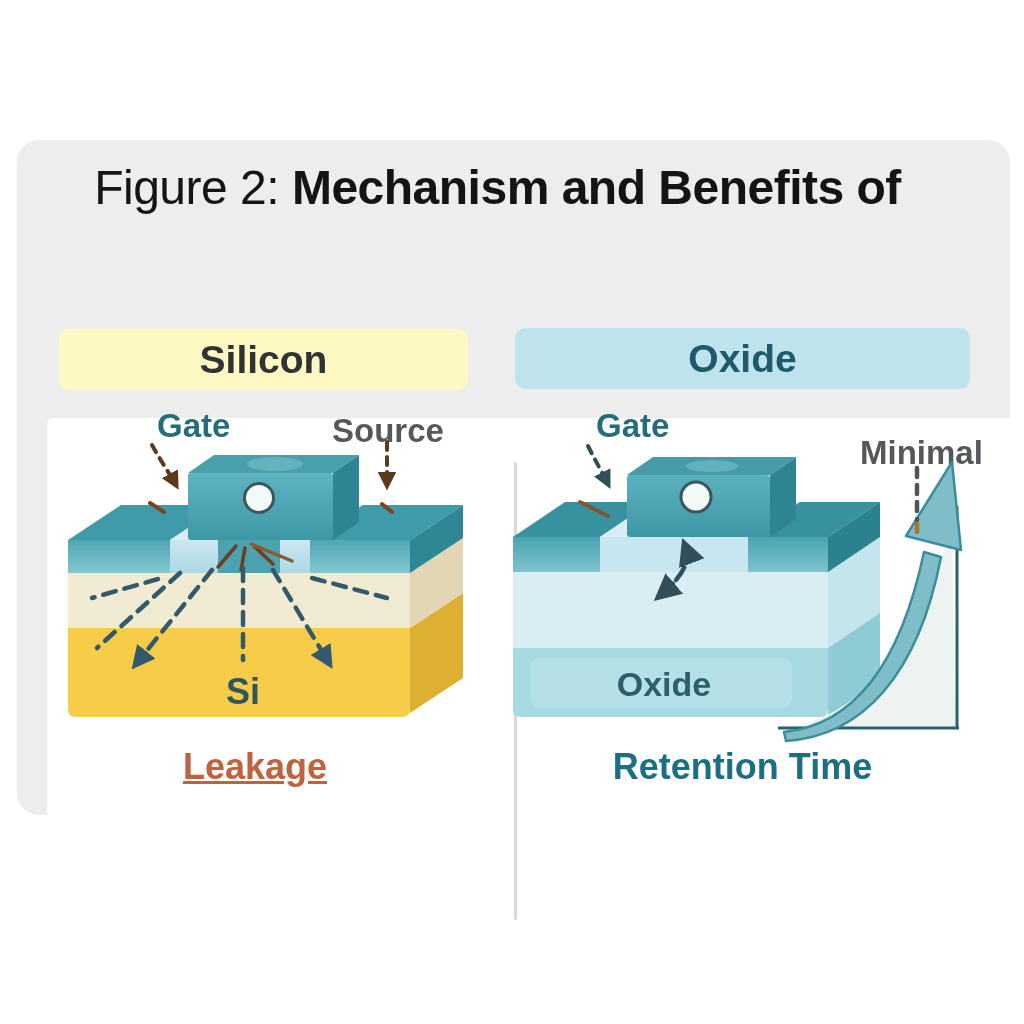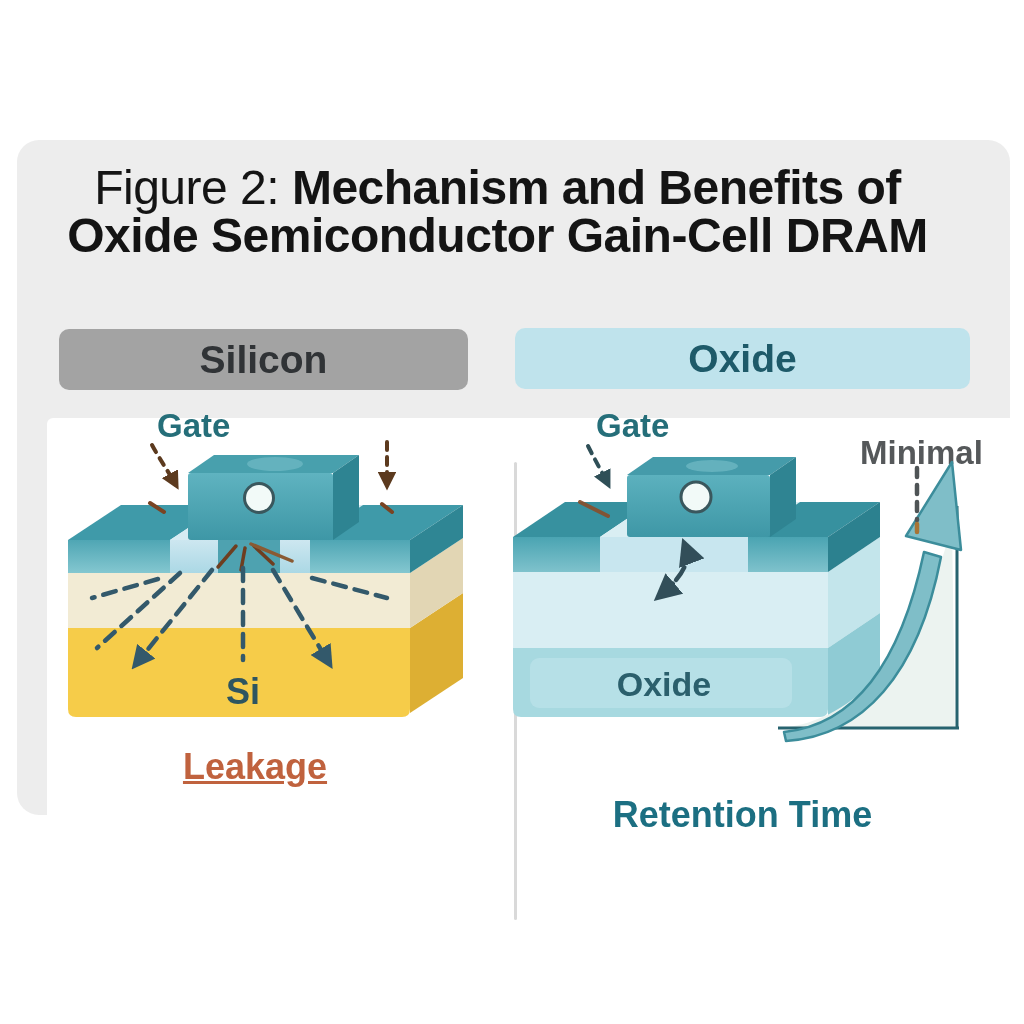--- a/index.html
+++ b/index.html
@@ -11,51 +11,51 @@
             color:#141414;font-size:48px;line-height:48px;letter-spacing:-0.5px;
             padding-right:32px;box-sizing:border-box;}
   .titlebox .light{font-weight:400;}
   .titlebox .bold{font-weight:700;}
   .panel{position:absolute;left:30px;top:278px;width:970px;height:522px;
          background:#ffffff;border-radius:6px 6px 10px 10px;}
   .divider{position:absolute;left:497px;top:322px;width:3px;height:458px;
            background:#D9D9D9;border-radius:2px;}
   .hdr{position:absolute;height:61px;border-radius:10px;text-align:center;
        font-weight:700;font-size:39px;line-height:61px;}
-  .hdr-si{left:59px;top:329px;width:409px;background:#a3a3a3;color:#303336;}
+  .hdr-si{left:59px;top:329px;width:409px;background:#fef9c3;color:#303336;}
   .hdr-ox{left:515px;top:328px;width:455px;background:#BFE3EC;color:#1E5A69;}
   .lbl{position:absolute;font-weight:700;font-size:33px;white-space:nowrap;}
   .lbl-gate{color:#256E79;margin-left:40px;}
   .lbl-gray{color:#55585A;}
   .caption{position:absolute;font-weight:700;font-size:36px;text-align:center;}
   .cap-leak{left:40px;top:746px;width:430px;color:#C0623E;text-decoration:underline;}
-  .cap-ret{left:515px;top:746px;width:455px;color:#1C6F82;margin-top:48px;}
+  .cap-ret{left:515px;top:746px;width:455px;color:#1C6F82;}
   svg{position:absolute;display:block;}
   svg text{font-family:"Liberation Sans","DejaVu Sans",sans-serif;font-weight:700;}
 </style>
 </head>
 <body>
 
 <div class="stage">
   <div class="card">
 
     <div class="titlebox">
       <div>
         <span class="light">Figure 2:</span>
         <span class="bold">Mechanism and Benefits of</span>
       </div>
-      <div class="bold">Oxide Semiconductor Gain-Cell DRAM</div>
     </div>
 
     <div class="panel"></div>
     <div class="divider"></div>
   </div>
 
   <div class="hdr hdr-si">Silicon</div>
   <div class="lbl lbl-gate" style="left:117px;top:407px;">Gate</div>
+  <div class="lbl lbl-gray" style="left:332px;top:412px;">Source</div>
 
   <svg style="left:40px;top:440px;" width="460" height="300" viewBox="0 0 460 300">
     <defs>
       <linearGradient id="slabF" x1="0" y1="0" x2="0" y2="1">
         <stop offset="0" stop-color="#4FA6B4"></stop>
           <stop offset="1" stop-color="#84C7D0"></stop>
       </linearGradient>
       <linearGradient id="gateF" x1="0" y1="0" x2="0" y2="1">
         <stop offset="0" stop-color="#5FB3C0"></stop>
           <stop offset="1" stop-color="#3E97A6"></stop>

